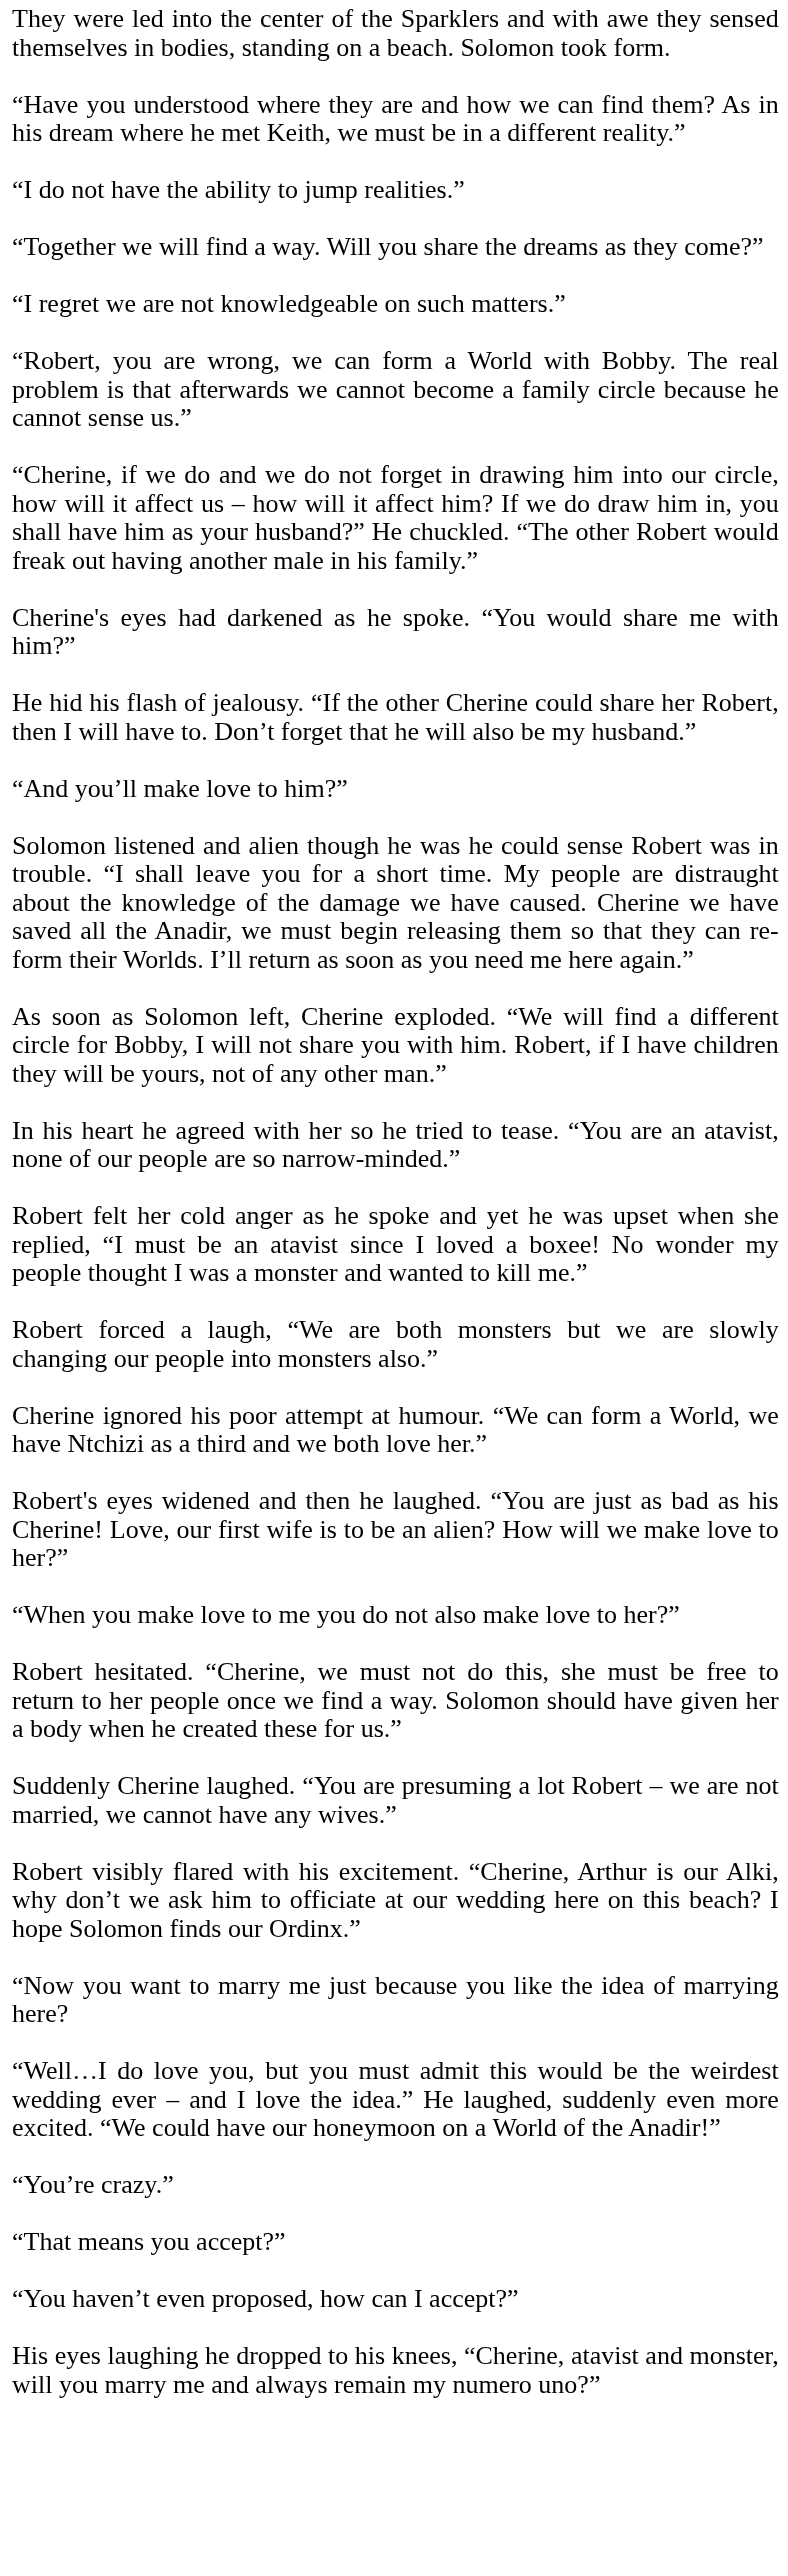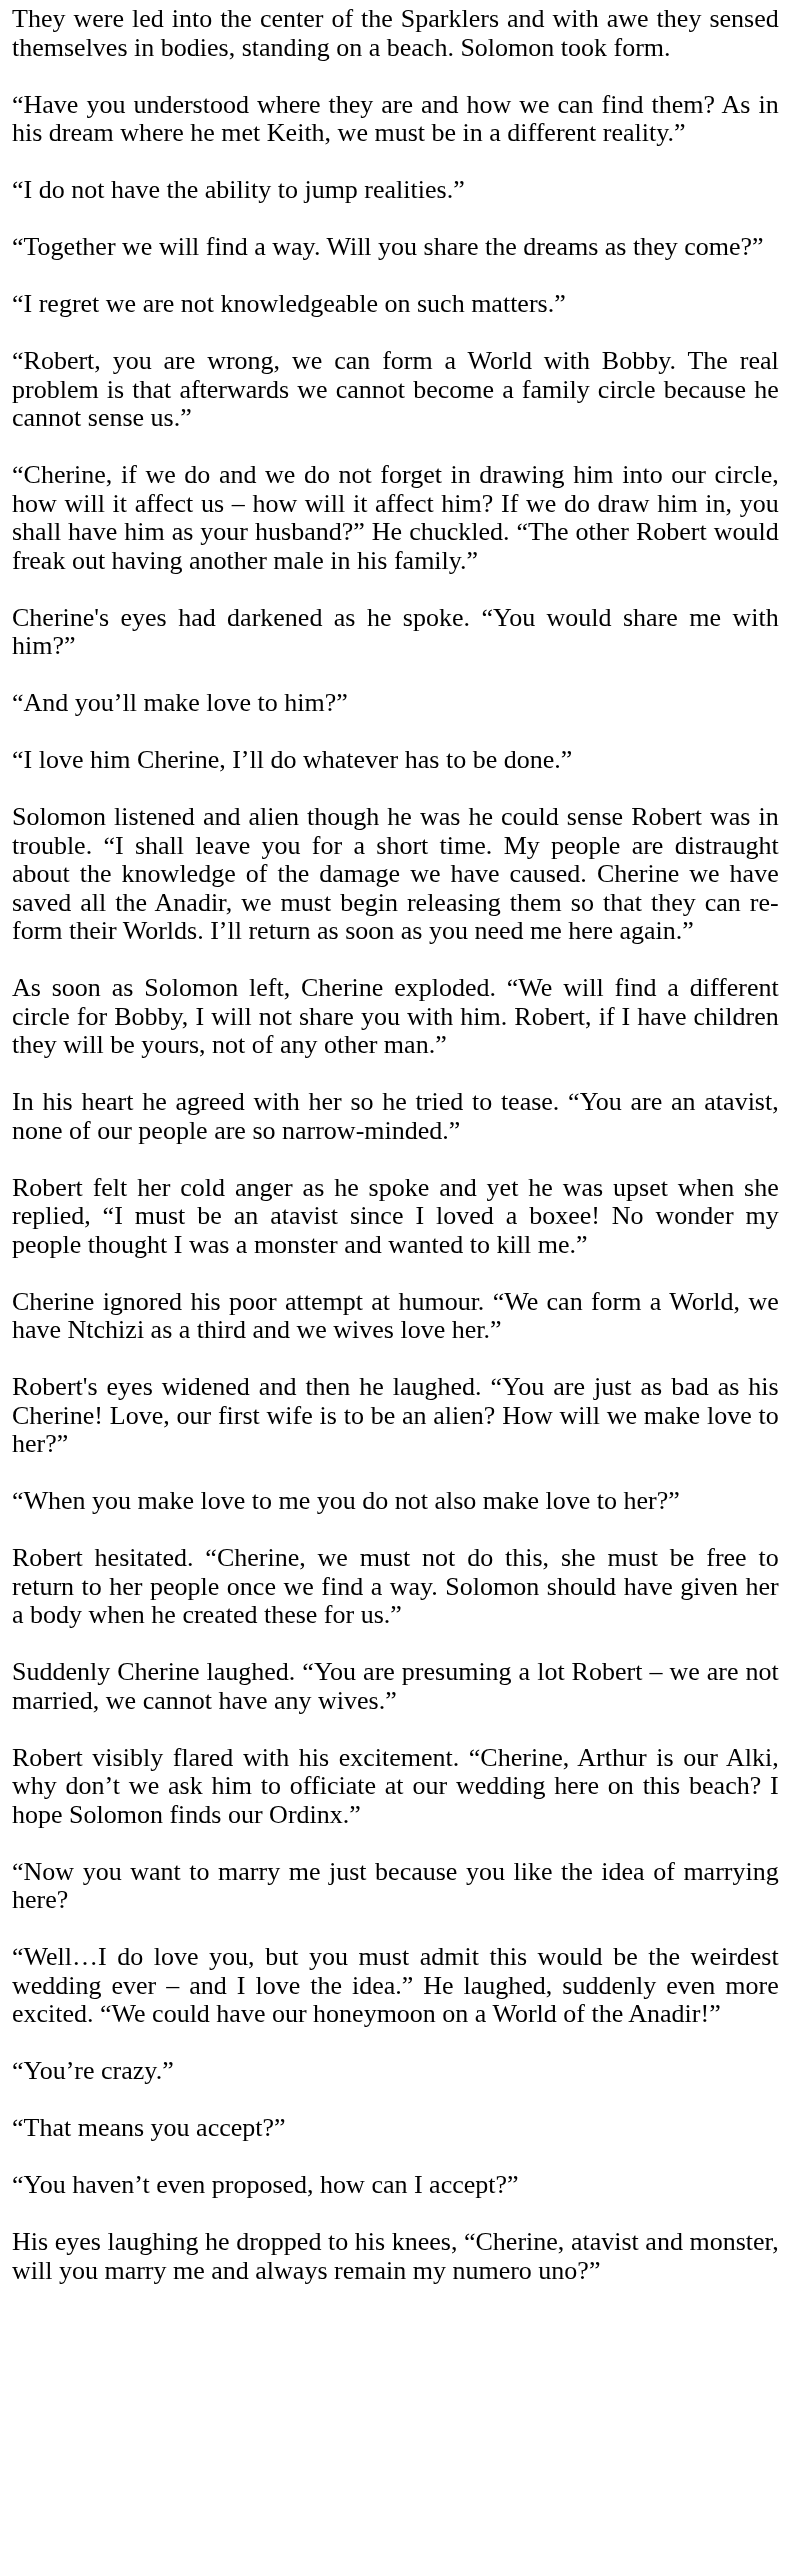--- a/index.html
+++ b/index.html
@@ -39,27 +39,28 @@
 <div class="page">
   <div class="content" id="content">
       <p>They were led into the center of the Sparklers and with awe they sensed themselves in bodies, standing on a beach. Solomon took form.</p>
       <p>“Have you understood where they are and how we can find them? As in his dream where he met Keith, we must be in a different reality.”</p>
       <p>“I do not have the ability to jump realities.”</p>
       <p>“Together we will find a way. Will you share the dreams as they come?”</p>
       <p>“I regret we are not knowledgeable on such matters.”</p>
       <p>“Robert, you are wrong, we can form a World with Bobby. The real problem is that afterwards we cannot become a family circle because he cannot sense us.”</p>
       <p>“Cherine, if we do and we do not forget in drawing him into our circle, how will it affect us – how will it affect him? If we do draw him in, you shall have him as your husband?” He chuckled. “The other Robert would freak out having another male in his family.”</p>
       <p>Cherine's eyes had darkened as he spoke. “You would share me with him?”</p>
+      <p>He hid his flash of jealousy. “If the other Cherine could share her Robert, then I will have to. Don’t forget that he will also be my husband.”</p>
       <p>“And you’ll make love to him?”</p>
-      <p>“I love him Cherine, I’ll do whatever has to be done.”</p>
       <p>Solomon listened and alien though he was he could sense Robert was in trouble. “I shall leave you for a short time. My people are distraught about the knowledge of the damage we have caused. Cherine we have saved all the Anadir, we must begin releasing them so that they can re-form their Worlds. I’ll return as soon as you need me here again.”</p>
       <p>As soon as Solomon left, Cherine exploded. “We will find a different circle for Bobby, I will not share you with him. Robert, if I have children they will be yours, not of any other man.”</p>
       <p>In his heart he agreed with her so he tried to tease. “You are an atavist, none of our people are so narrow-minded.”</p>
       <p>Robert felt her cold anger as he spoke and yet he was upset when she replied, “I must be an atavist since I loved a boxee! No wonder my people thought I was a monster and wanted to kill me.”</p>
-      <p>Cherine ignored his poor attempt at humour. “We can form a World, we have Ntchizi as a third and we wives love her.”</p>
+      <p>Robert forced a laugh, “We are both monsters but we are slowly changing our people into monsters also.”</p>
+      <p>Cherine ignored his poor attempt at humour. “We can form a World, we have Ntchizi as a third and we both love her.”</p>
       <p>Robert's eyes widened and then he laughed. “You are just as bad as his Cherine! Love, our first wife is to be an alien? How will we make love to her?”</p>
       <p>“When you make love to me you do not also make love to her?”</p>
       <p>Robert hesitated. “Cherine, we must not do this, she must be free to return to her people once we find a way. Solomon should have given her a body when he created these for us.”</p>
       <p>Suddenly Cherine laughed. “You are presuming a lot Robert – we are not married, we cannot have any wives.”</p>
       <p>Robert visibly flared with his excitement. “Cherine, Arthur is our Alki, why don’t we ask him to officiate at our wedding here on this beach? I hope Solomon finds our Ordinx.”</p>
       <p>“Now you want to marry me just because you like the idea of marrying here?</p>
       <p>“Well…I do love you, but you must admit this would be the weirdest wedding ever – and I love the idea.” He laughed, suddenly even more excited. “We could have our honeymoon on a World of the Anadir!”</p>
       <p>“You’re crazy.”</p>
       <p>“That means you accept?”</p>
       <p>“You haven’t even proposed, how can I accept?”</p>

